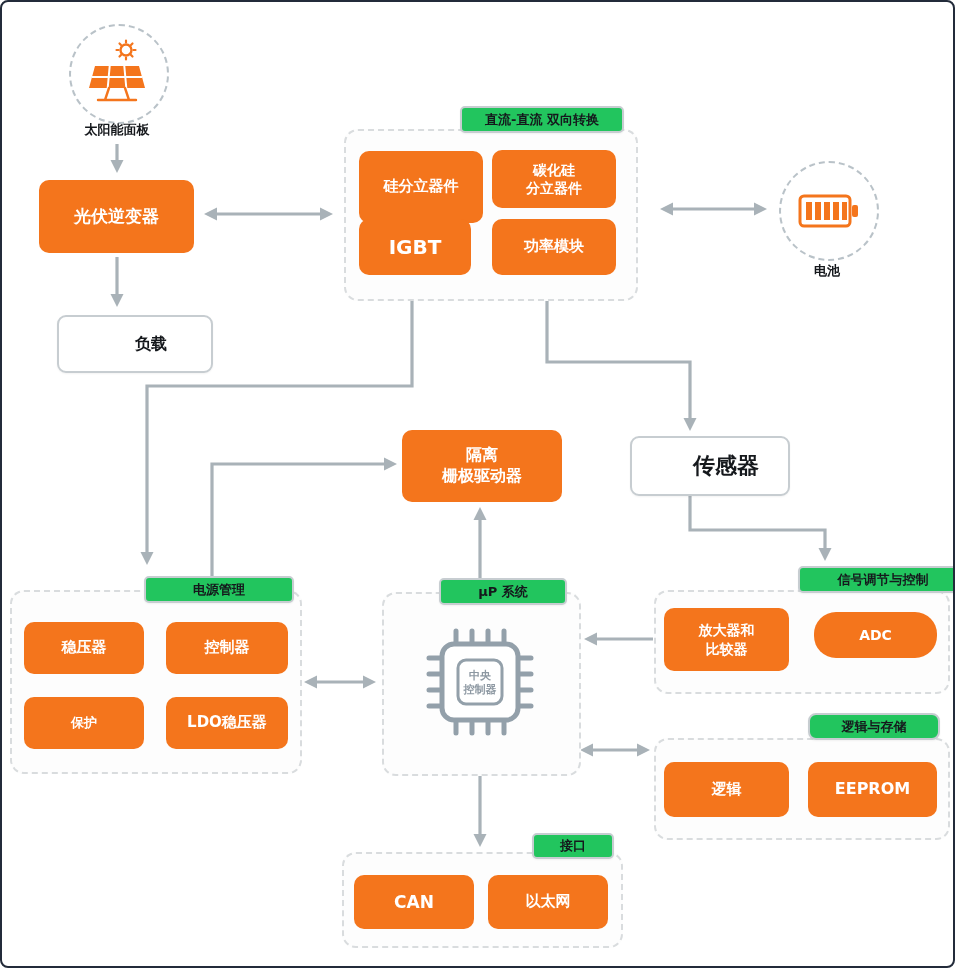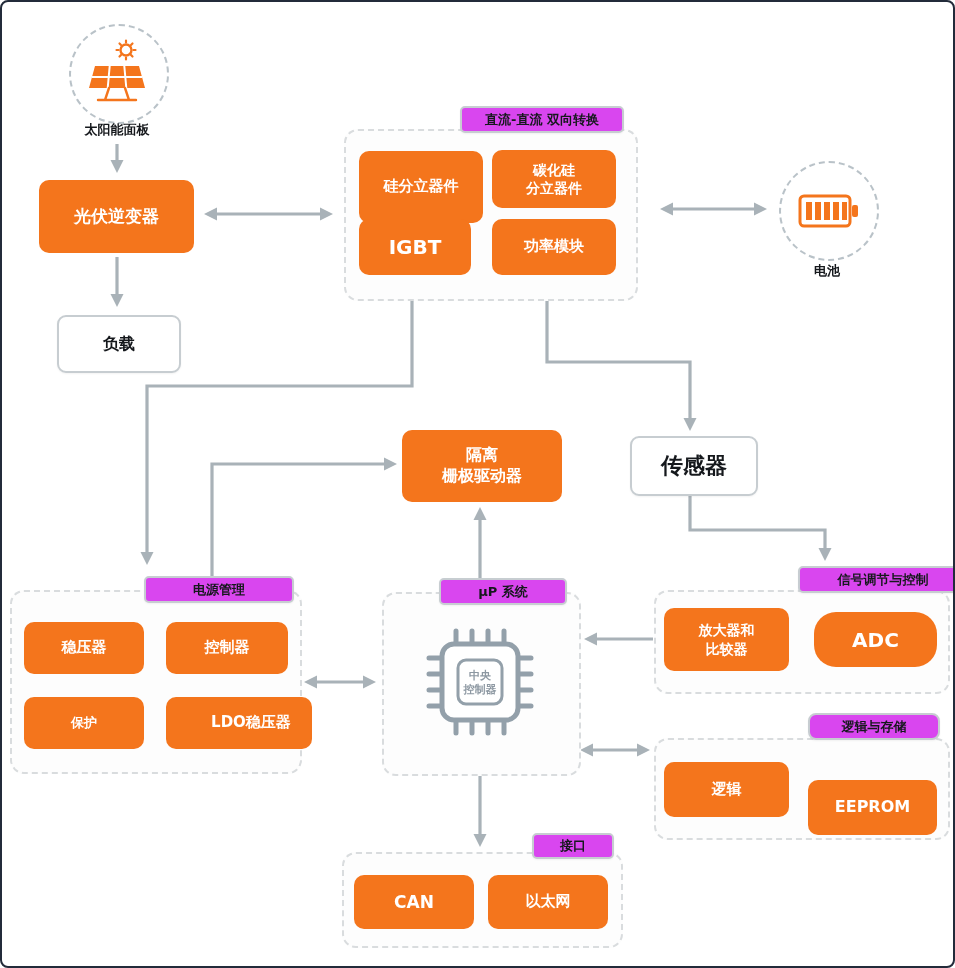--- a/index.html
+++ b/index.html
@@ -17,27 +17,27 @@
   .abs{position:absolute;}
   .wires{position:absolute;left:0;top:0;z-index:1;pointer-events:none;}
   .obox{
     position:absolute;background:var(--orange);border-radius:10px;color:#fff;font-weight:bold;
     display:flex;flex-direction:column;align-items:center;justify-content:center;text-align:center;
     line-height:1.3;z-index:2;
   }
   .wbox{
     position:absolute;background:#fff;border:2px solid var(--tagborder);border-radius:9px;
     display:flex;align-items:center;justify-content:center;font-weight:bold;color:#15181c;
-    box-shadow:0 1px 2px rgba(0,0,0,0.05);z-index:2;
+    box-shadow:0 1px 2px rgba(0,0,0,0.05);z-index:2;padding-left:32px;
   }
   .group{
     position:absolute;border:2px dashed var(--groupborder);border-radius:14px;background:#fdfdfd;z-index:1;
   }
   .tag{
-    position:absolute;background:#d946ef;border:2px solid var(--tagborder);border-radius:5px;
+    position:absolute;background:#22c55e;border:2px solid var(--tagborder);border-radius:5px;
     display:flex;align-items:center;justify-content:center;font-weight:bold;font-size:13px;color:#15181c;
     box-shadow:0 1px 2px rgba(0,0,0,0.05);z-index:3;box-sizing:border-box;
   }
   .caption{
     position:absolute;font-weight:bold;font-size:13px;color:#15181c;text-align:center;z-index:2;
   }
   .circle{
     position:absolute;border:2px dashed #B9C2C8;border-radius:50%;z-index:2;
     display:flex;align-items:center;justify-content:center;background:#fff;
   }
@@ -137,21 +137,21 @@
   <div class="tag" style="left:142px;top:574px;width:150px;height:27px;">电源管理</div>
   <div class="obox" style="left:22px;top:620px;width:120px;height:52px;font-size:15px;text-align:center;">
     <div>稳压器</div>
   </div>
   <div class="obox" style="left:164px;top:620px;width:122px;height:52px;font-size:15px;">
     <div>控制器</div>
   </div>
   <div class="obox" style="left:22px;top:695px;width:120px;height:52px;font-size:13px;">
     <div>保护</div>
   </div>
-  <div class="obox" style="left:164px;top:695px;width:122px;height:52px;font-size:15px;padding-left:24px;">
+  <div class="obox" style="left:164px;top:695px;width:122px;height:52px;font-size:15px;">
     <div>LDO稳压器</div>
   </div>
 
   <div class="group" style="left:380px;top:590px;width:195px;height:180px;"></div>
   <div class="tag" style="left:437px;top:576px;width:128px;height:27px;">μP 系统</div>
   <svg class="abs" style="left:420px;top:622px;z-index:2;" width="116" height="116" viewBox="0 0 116 116">
     <g stroke="#93A0AA" stroke-width="5" stroke-linecap="round">
       <path d="M34,7 L34,20 M50,7 L50,20 M66,7 L66,20 M82,7 L82,20"></path>
       <path d="M34,96 L34,109 M50,96 L50,109 M66,96 L66,109 M82,96 L82,109"></path>
       <path d="M7,34 L20,34 M7,50 L20,50 M7,66 L20,66 M7,82 L20,82"></path>
@@ -162,30 +162,30 @@
     <text x="58" y="55" text-anchor="middle" font-size="11" font-weight="bold" fill="#8D98A2">中央</text>
     <text x="58" y="69" text-anchor="middle" font-size="11" font-weight="bold" fill="#8D98A2">控制器</text>
   </svg>
 
   <div class="group" style="left:652px;top:588px;width:292px;height:100px;"></div>
   <div class="tag" style="left:796px;top:564px;width:170px;height:27px;">信号调节与控制</div>
   <div class="obox" style="left:662px;top:606px;width:125px;height:63px;font-size:14px;">
     <div>放大器和</div>
     <div>比较器</div>
   </div>
-  <div class="obox" style="left:812px;top:610px;width:123px;height:55px;font-size:20px;border-radius:22px;">
+  <div class="obox" style="left:812px;top:610px;width:123px;height:46px;font-size:14px;border-radius:22px;">
     <div>ADC</div>
   </div>
 
   <div class="group" style="left:652px;top:736px;width:292px;height:98px;"></div>
   <div class="tag" style="left:806px;top:711px;width:132px;height:27px;border-radius:8px;">逻辑与存储</div>
   <div class="obox" style="left:662px;top:760px;width:125px;height:55px;font-size:15px;">
     <div>逻辑</div>
   </div>
-  <div class="obox" style="left:806px;top:760px;width:129px;height:55px;font-size:16px;margin-top:18px;">
+  <div class="obox" style="left:806px;top:760px;width:129px;height:55px;font-size:16px;">
     <div>EEPROM</div>
   </div>
 
   <div class="group" style="left:340px;top:850px;width:277px;height:92px;"></div>
   <div class="tag" style="left:530px;top:831px;width:82px;height:26px;">接口</div>
   <div class="obox" style="left:352px;top:873px;width:120px;height:54px;font-size:17px;">
     <div>CAN</div>
   </div>
   <div class="obox" style="left:486px;top:873px;width:120px;height:54px;font-size:15px;">
     <div>以太网</div>

